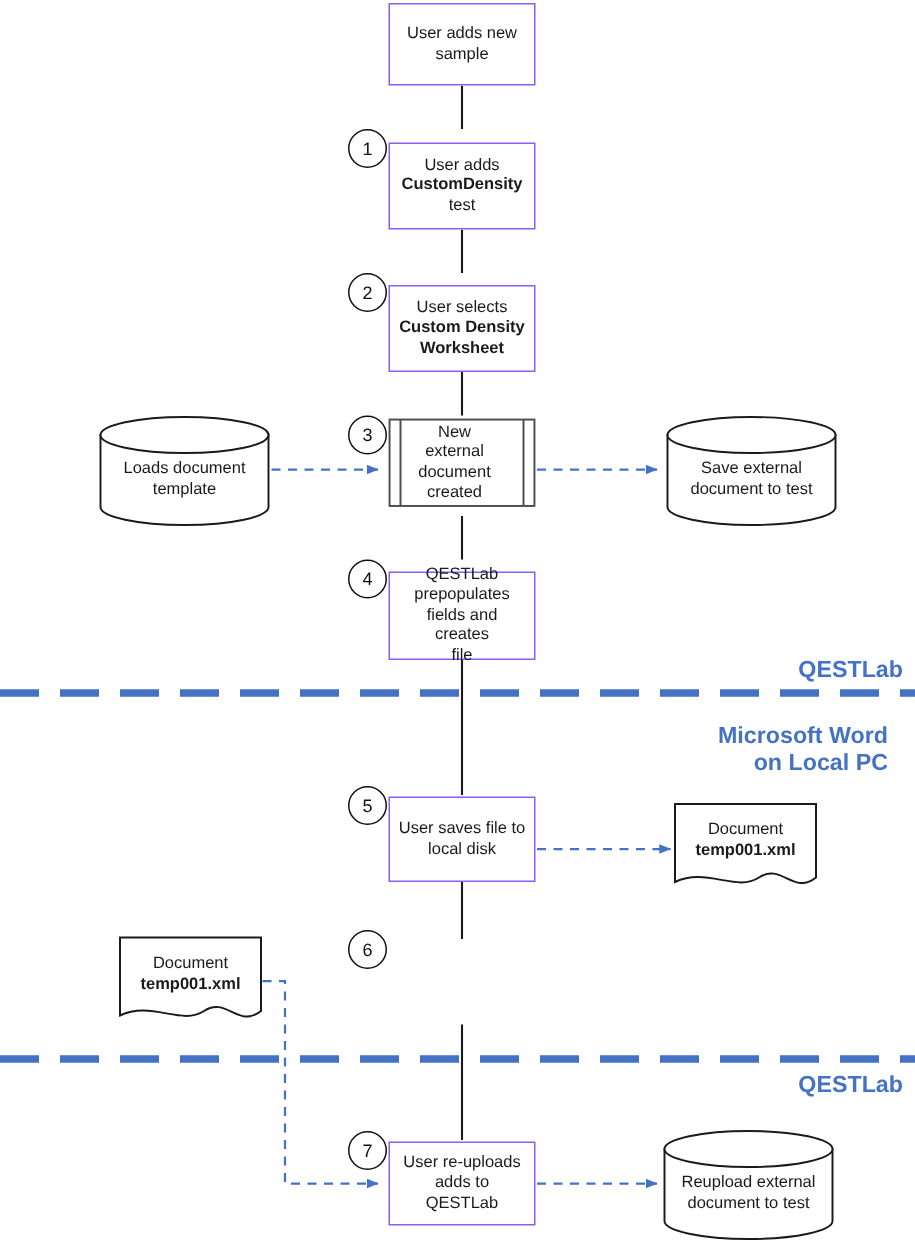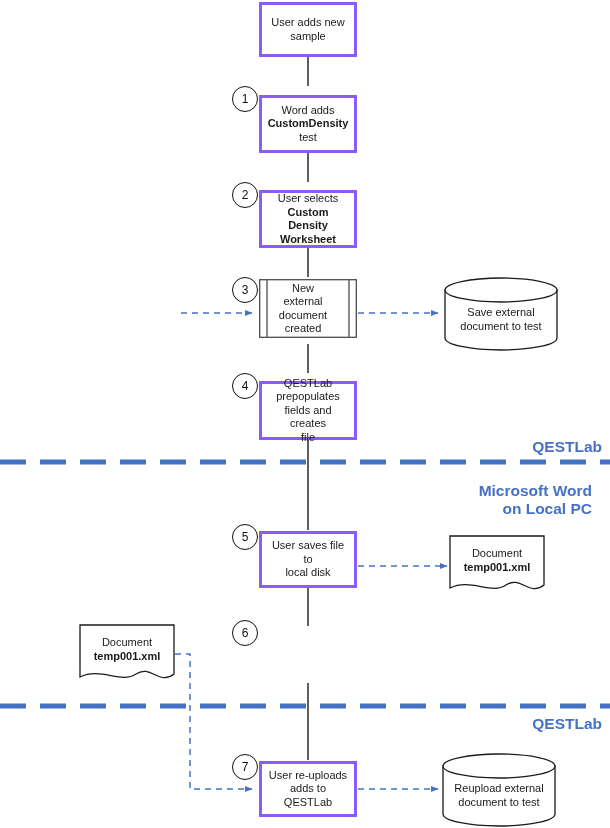--- a/index.html
+++ b/index.html
@@ -28,21 +28,21 @@
     align-items: center;
     justify-content: center;
     text-align: center;
     color: #1a1a1a;
     font-size: 11px;
     line-height: 13.5px;
     z-index: 5;
   }
   .proc-box {
     background: #ffffff;
-    border: 3px solid #8b5cf6;
+    border: 1px solid #8b5cf6;
   }
   .node .txt { padding: 0 5px; width: 100%; }
   .node .b { font-weight: bold; }
 
   .step-circle {
     position: absolute;
     width: 26px; height: 26px;
     border: 1.6px solid #111111;
     border-radius: 50%;
     background: #ffffff;
@@ -139,21 +139,21 @@
 
   <div class="node proc-box" style="left:259px; top:2px; width:98px; height:55px;">
     <div class="txt">
       <span>User adds new</span><br>
       <span>sample</span>
     </div>
   </div>
 
   <div class="node proc-box" style="left:259px; top:95px; width:98px; height:58px;">
     <div class="txt">
-      <span>Word adds</span><br>
+      <span>User adds</span><br>
       <span class="b">CustomDensity</span><br>
       <span>test</span>
     </div>
   </div>
 
   <div class="node proc-box" style="left:259px; top:190px; width:98px; height:58px;">
     <div class="txt">
       <span>User selects</span><br>
       <span class="b">Custom Density</span><br>
       <span class="b">Worksheet</span>
@@ -190,20 +190,30 @@
   </div>
 
 
   <div class="node proc-box" style="left:259px; top:761px; width:98px; height:56px;">
     <div class="txt">
       <span>User re-uploads</span><br>
       <span>adds to QESTLab</span>
     </div>
   </div>
 
+  <div class="cyl-wrap" style="left:66px; top:277px; width:114px; height:74px;">
+    <svg width="114" height="74">
+      <path d="M1,13 L1,61 A56,12 0 0 0 113,61 L113,13 Z" fill="#ffffff" stroke="#1a1a1a" stroke-width="1.3"></path>
+      <ellipse cx="57" cy="13" rx="56" ry="12" fill="#ffffff" stroke="#1a1a1a" stroke-width="1.3"></ellipse>
+    </svg>
+    <div class="cyl-text" style="top:29px;">
+      <span>Loads document</span><br>
+      <span>template</span>
+    </div>
+  </div>
 
   <div class="cyl-wrap" style="left:444px; top:277px; width:114px; height:74px;">
     <svg width="114" height="74">
       <path d="M1,13 L1,61 A56,12 0 0 0 113,61 L113,13 Z" fill="#ffffff" stroke="#1a1a1a" stroke-width="1.3"></path>
       <ellipse cx="57" cy="13" rx="56" ry="12" fill="#ffffff" stroke="#1a1a1a" stroke-width="1.3"></ellipse>
     </svg>
     <div class="cyl-text" style="top:29px;">
       <span>Save external</span><br>
       <span>document to test</span>
     </div>

